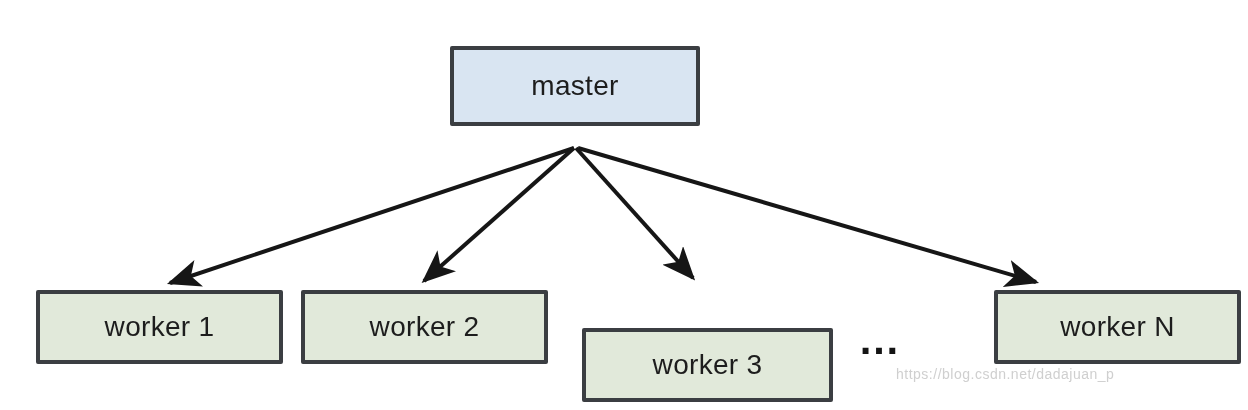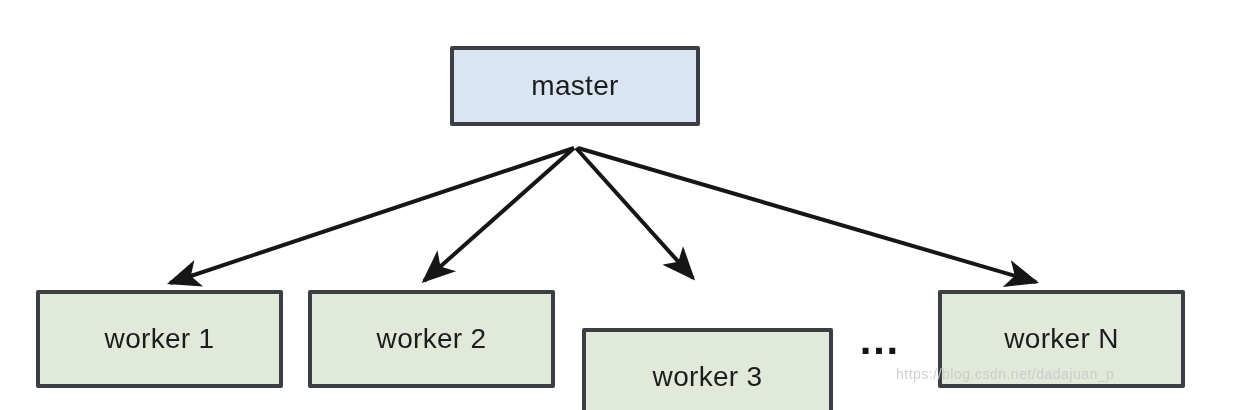--- a/index.html
+++ b/index.html
@@ -42,27 +42,27 @@
   .node--master {
     left: 450px;
     top: 46px;
     width: 250px;
     height: 80px;
     background: var(--master-fill, #d9e5f2);
   }
   .node--worker {
     top: 290px;
     width: 247px;
-    height: 98px;
+    height: 74px;
     background: var(--worker-fill, #e1e9da);
   }
   .node--worker-1 { left: 36px; }
-  .node--worker-2 { left: 308px; }
+  .node--worker-2 { left: 301px; }
   .node--worker-3 { left: 582px; width: 251px; margin-top: 38px; }
-  .node--worker-n { left: 938px; justify-content: center; }
+  .node--worker-n { left: 994px; justify-content: center; }
   .ellipsis {
     position: absolute;
     left: 846px;
     top: 316px;
     width: 68px;
     height: 48px;
     display: flex;
     align-items: center;
     justify-content: center;
     font-size: 42px;

